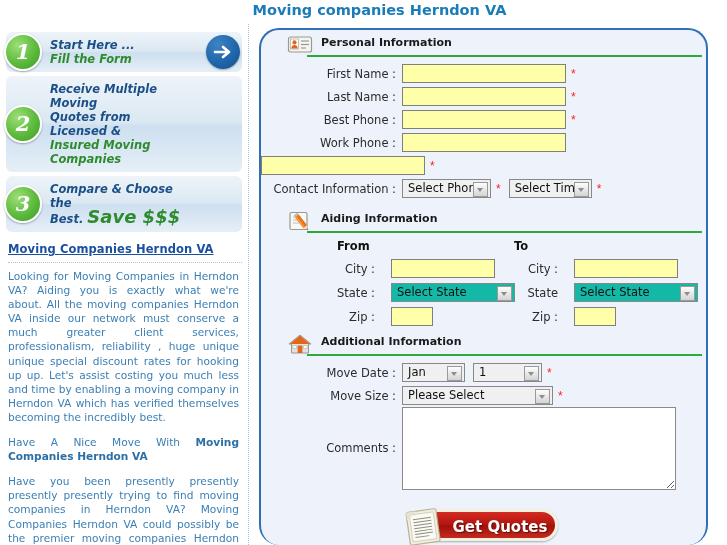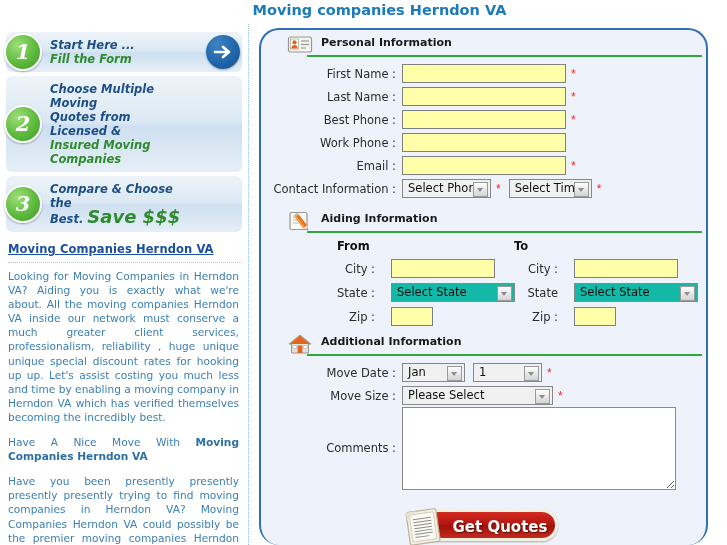--- a/index.html
+++ b/index.html
@@ -207,21 +207,21 @@
         <div class="arrow-btn">
           <svg width="20" height="18" viewBox="0 0 20 18" aria-hidden="true">
             <path d="M2 9 H13 M10 4 L16 9 L10 14" fill="none" stroke="#ffffff" stroke-width="2.6" stroke-linecap="round" stroke-linejoin="round"></path>
           </svg>
         </div>
       </div>
 
       <div class="step">
         <div class="badge">2</div>
         <div class="step-text">
-          <span>Choose Multiple Moving</span><br>
+          <span>Receive Multiple Moving</span><br>
           <span>Quotes from Licensed &amp;</span><br>
           <span class="green">Insured Moving Companies</span>
         </div>
       </div>
 
       <div class="step">
         <div class="badge">3</div>
         <div class="step-text">
           <span>Compare &amp; Choose the</span><br>
           <span>Best.</span>
@@ -279,21 +279,20 @@
           <input class="txt" type="text" value="" style="">
           <span class="req">*</span>
         </div>
 
         <div class="row">
           <div class="lbl">Work Phone :</div>
           <input class="txt" type="text" value="" style="">
         </div>
 
         <div class="row">
-          <div class="lbl">Email :</div>
           <input class="txt" type="text" value="" style="">
           <span class="req">*</span>
         </div>
 
         <div class="row">
           <div class="lbl">Contact Information :</div>
           <div class="sel" style="width:82px;">
             <span>Select Phone</span>
             <span class="arrow"></span>
           </div>

